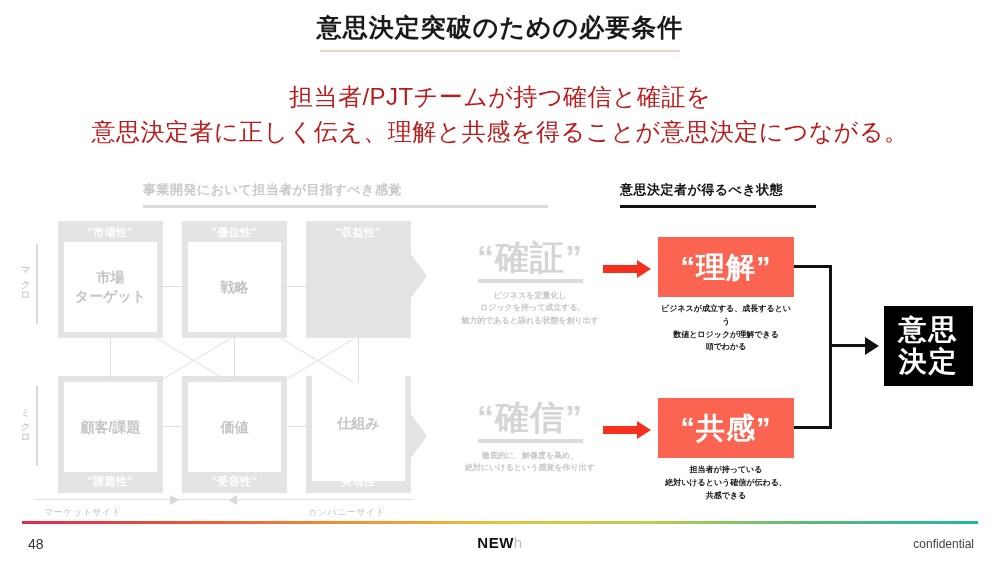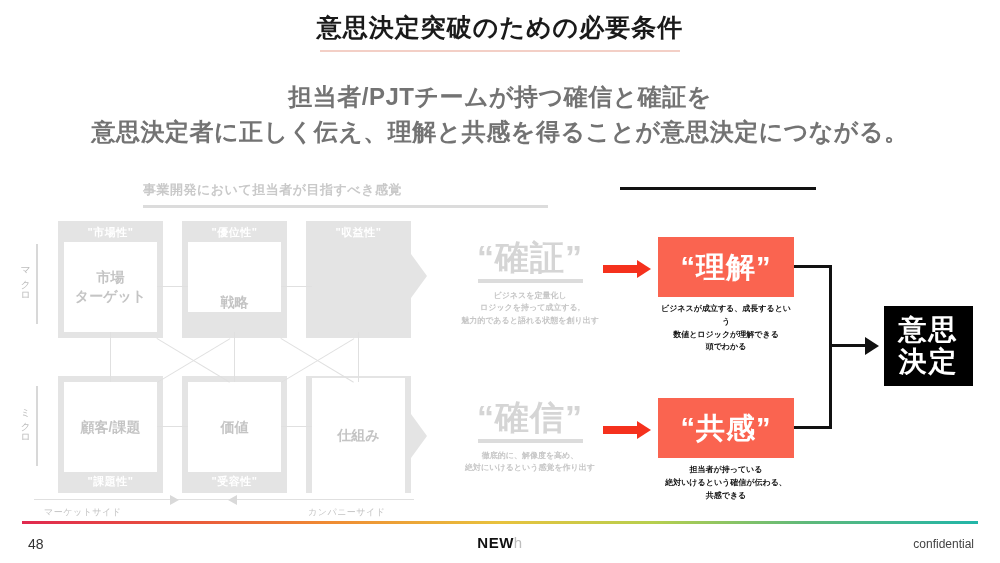--- a/index.html
+++ b/index.html
@@ -17,21 +17,21 @@
     font-size:25px;font-weight:bold;color:#1a1a1a;letter-spacing:1px;
     line-height:1.1;
   }
   .title-rule{
     width:360px;height:2px;background:#f3cfc6;margin:8px auto 0;
   }
 
   
   .subtitle{
     position:absolute;left:0;top:80px;width:1000px;text-align:center;
-    font-size:24px;font-weight:bold;color:#737373;line-height:1.45;letter-spacing:.5px;
+    font-size:24px;font-weight:normal;color:#b91c1c;line-height:1.45;letter-spacing:.5px;
   }
 
   
   .sec-head{position:absolute;}
   .sec-head .lbl{font-size:13px;font-weight:bold;letter-spacing:.5px;white-space:nowrap;}
   .sec-head .rule{height:3px;margin-top:6px;}
   #sec-left{left:143px;top:181px;}
   #sec-left .lbl{color:#c9c9c9;}
   #sec-left .rule{width:405px;background:#dcdcdc;}
   #sec-right{left:620px;top:181px;}
@@ -137,41 +137,42 @@
   <div class="subtitle">
     <div>担当者/PJTチームが持つ確信と確証を</div>
     <div>意思決定者に正しく伝え、理解と共感を得ることが意思決定につながる。</div>
   </div>
 
   <div class="sec-head" id="sec-left">
     <div class="lbl">事業開発において担当者が目指すべき感覚</div>
     <div class="rule"></div>
   </div>
   <div class="sec-head" id="sec-right">
+    <div class="lbl">意思決定者が得るべき状態</div>
     <div class="rule"></div>
   </div>
 
   <div class="matrix">
 
     <div class="axis-line" style="left:8px;top:26px;height:80px;"></div>
     <div class="axis-lbl" style="left:-8px;top:42px;">マクロ</div>
     <div class="axis-line" style="left:8px;top:168px;height:80px;"></div>
     <div class="axis-lbl" style="left:-8px;top:184px;">ミクロ</div>
 
     <div class="band" style="left:30px;top:3px;width:105px;height:117px;">
       <div class="band-txt" style="top:4px;">"市場性"</div>
     </div>
     <div class="cell" style="left:36px;top:24px;width:93px;height:90px;">
       <span>市場<br>ターゲット</span>
     </div>
 
     <div class="band" style="left:154px;top:3px;width:105px;height:117px;">
       <div class="band-txt" style="top:4px;">"優位性"</div>
     </div>
-    <div class="cell" style="left:160px;top:24px;width:93px;height:70px;align-items:flex-end;">
+    <div class="cell" style="left:160px;top:24px;width:93px;height:90px;">
       <span>戦略</span>
     </div>
 
     <div class="band" style="left:278px;top:3px;width:105px;height:117px;">
       <div class="band-txt" style="top:4px;">"収益性"</div>
     </div>
 
     <div class="tri tri-r" style="left:383px;top:36px;"></div>
 
     <div class="band" style="left:30px;top:158px;width:105px;height:117px;">
@@ -184,21 +185,21 @@
     <div class="band" style="left:154px;top:158px;width:105px;height:117px;">
       <div class="band-txt" style="bottom:4px;top:auto;">"受容性"</div>
     </div>
     <div class="cell" style="left:160px;top:164px;width:93px;height:90px;">
       <span>価値</span>
     </div>
 
     <div class="band" style="left:278px;top:158px;width:105px;height:117px;">
       <div class="band-txt" style="bottom:4px;top:auto;">"実現性"</div>
     </div>
-    <div class="cell" style="left:284px;top:160px;width:93px;height:115px;">
+    <div class="cell" style="left:284px;top:148px;width:93px;height:115px;">
       <span>仕組み</span>
     </div>
 
     <div class="tri tri-r" style="left:383px;top:196px;"></div>
 
     <div class="conn" style="left:129px;top:68px;width:31px;height:1px;"></div>
     <div class="conn" style="left:253px;top:68px;width:31px;height:1px;"></div>
     <div class="conn" style="left:129px;top:208px;width:31px;height:1px;"></div>
     <div class="conn" style="left:253px;top:208px;width:31px;height:1px;"></div>
 

